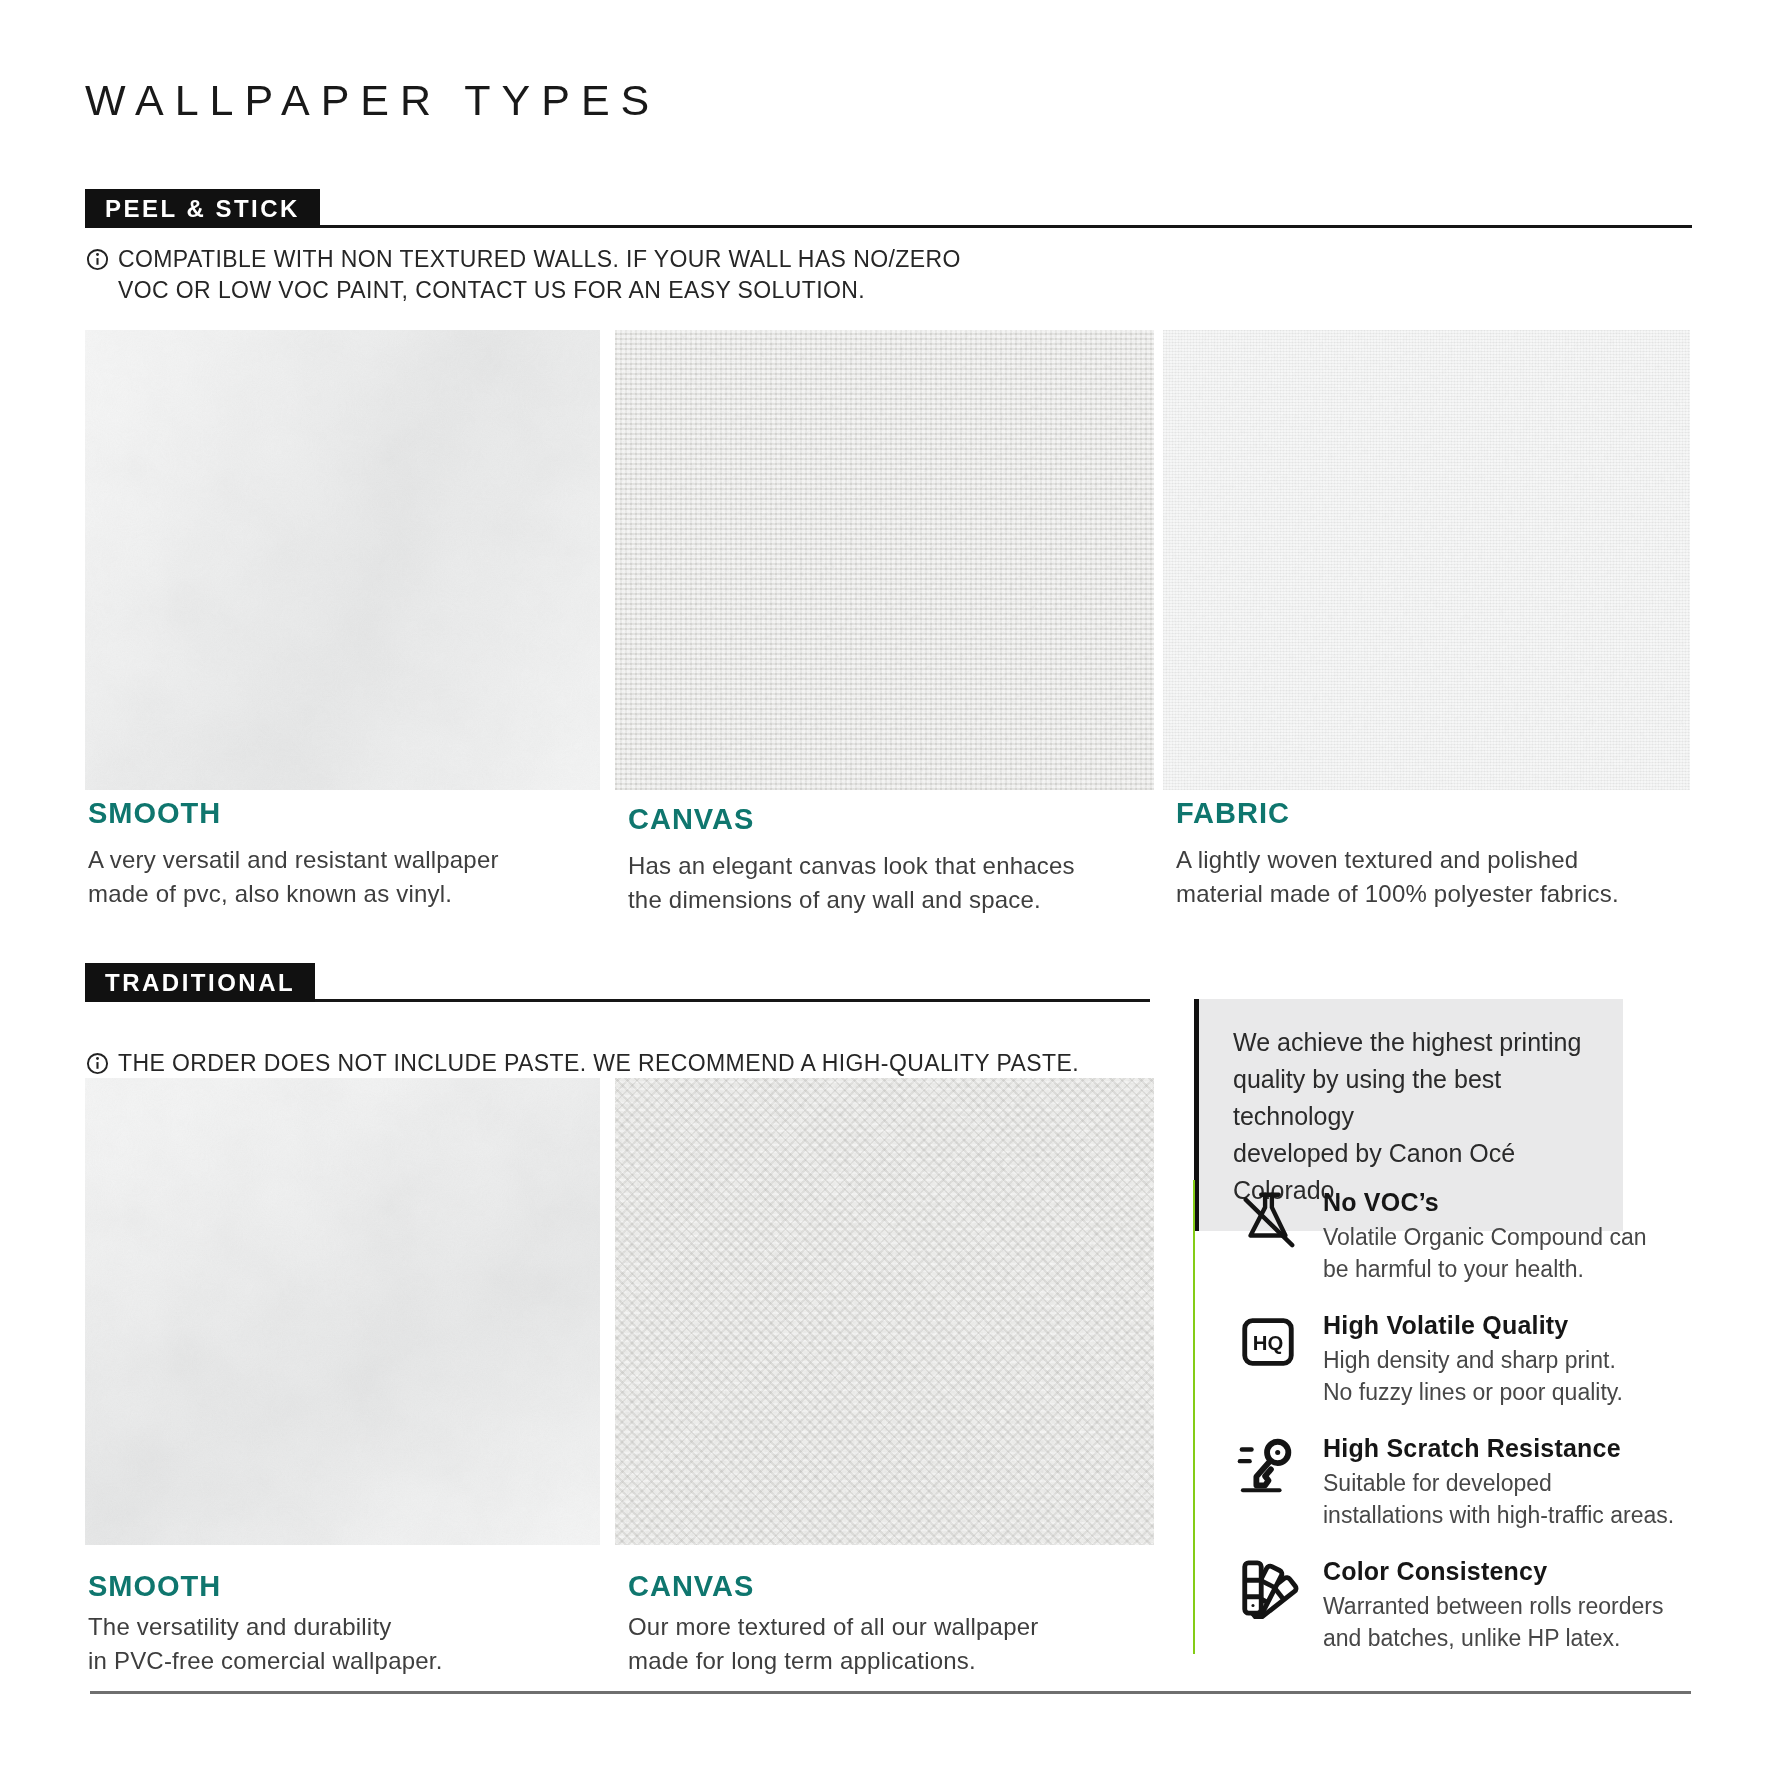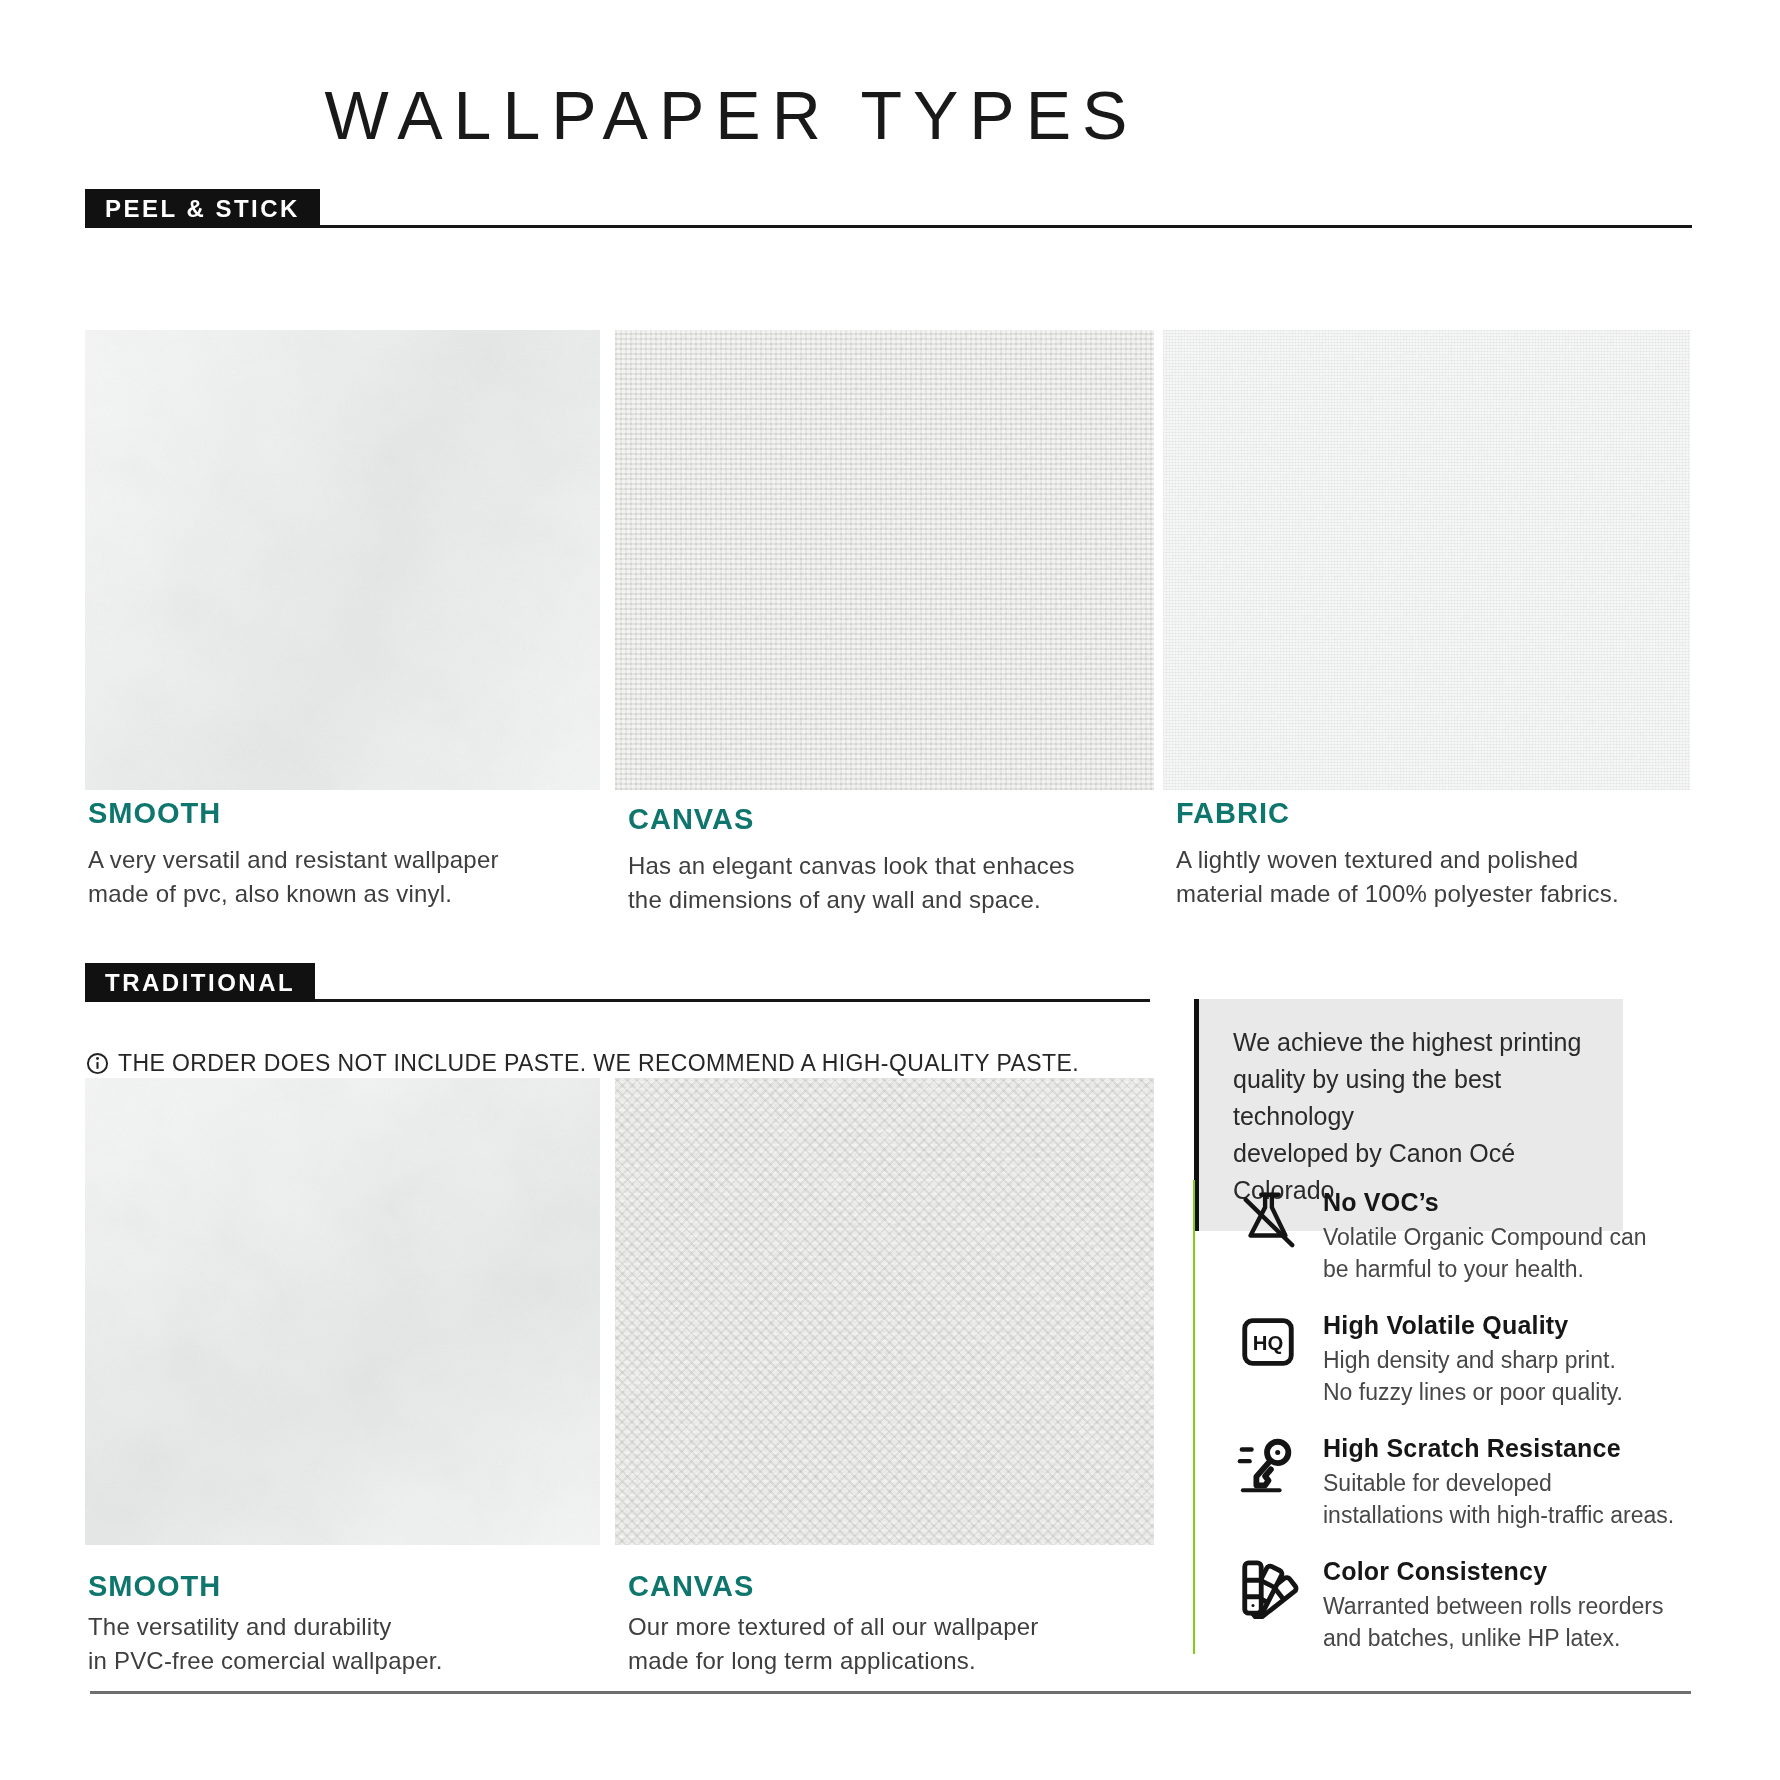--- a/index.html
+++ b/index.html
@@ -5,22 +5,22 @@
   * { margin:0; padding:0; box-sizing:border-box; }
   html,body { background:#ffffff; }
   .page {
     position:relative; width:1780px; height:1780px; background:#ffffff;
     font-family:"Liberation Sans", sans-serif; color:#1b1b1b; overflow:hidden;
   }
   .abs { position:absolute; }
   .ml { white-space:pre-line; }
 
   .page-title {
-    left:69px; top:76px; width:1325px; text-align:center;
-    font-size:68px; font-weight:400; letter-spacing:11px; color:#191919;
+    left:85px; top:76px; width:1325px; 
+    font-size:43px; font-weight:400; letter-spacing:11px; color:#191919;
   }
 
   .section-rule { border-bottom:3px solid #161616; height:39px; }
   .section-label {
     display:inline-block; height:39px; line-height:40px; padding:0 20px;
     background:#111111; color:#ffffff; font-size:24px; font-weight:bold;
     letter-spacing:2.5px;
   }
 
   .note { display:flex; align-items:flex-start; gap:9px; }
@@ -104,20 +104,29 @@
 </svg>
 
 <div class="page">
 
   <div class="abs page-title">WALLPAPER TYPES</div>
 
   <div class="abs section-rule" style="left:85px; top:189px; width:1607px;">
     <span class="section-label">PEEL &amp; STICK</span>
   </div>
 
+  <div class="abs note" style="left:86px; top:244px;">
+    <svg class="info-ic" width="23" height="23" viewBox="0 0 24 24">
+      <circle cx="12" cy="12" r="10" fill="none" stroke="#232323" stroke-width="2"></circle>
+      <line x1="12" y1="10.5" x2="12" y2="17.5" stroke="#232323" stroke-width="2.2"></line>
+      <circle cx="12" cy="6.8" r="1.5" fill="#232323"></circle>
+    </svg>
+    <div class="txt ml">COMPATIBLE WITH NON TEXTURED WALLS. IF YOUR WALL HAS NO/ZERO
+VOC OR LOW VOC PAINT, CONTACT US FOR AN EASY SOLUTION.</div>
+  </div>
 
   <div class="abs swatch tex-smooth-vinyl" style="left:85px; top:330px; width:515px; height:460px;">
     <svg class="tex" preserveAspectRatio="none">
       <rect width="100%" height="100%" filter="url(#nz-mottle)" opacity="0.09"></rect>
       <rect width="100%" height="100%" filter="url(#nz-fine)" opacity="0.05"></rect>
     </svg>
   </div>
   <div class="abs swatch tex-fine-canvas" style="left:615px; top:330px; width:539px; height:460px;">
     <svg class="tex" preserveAspectRatio="none">
       <rect width="100%" height="100%" filter="url(#nz-coarse)" opacity="0.13"></rect>

